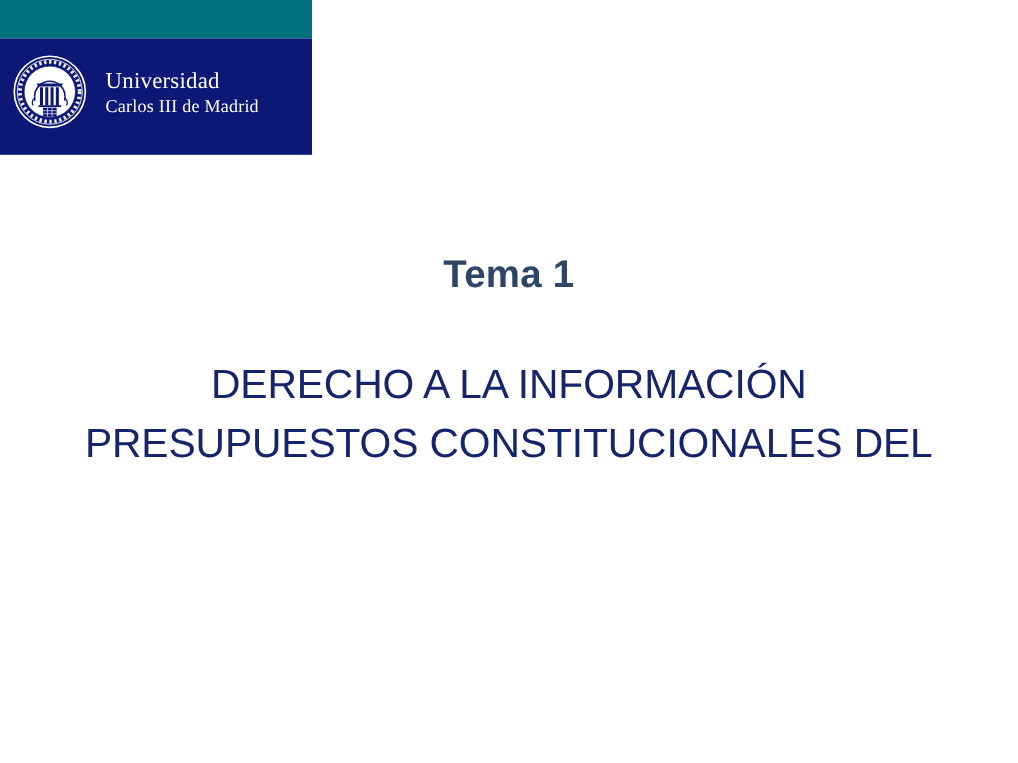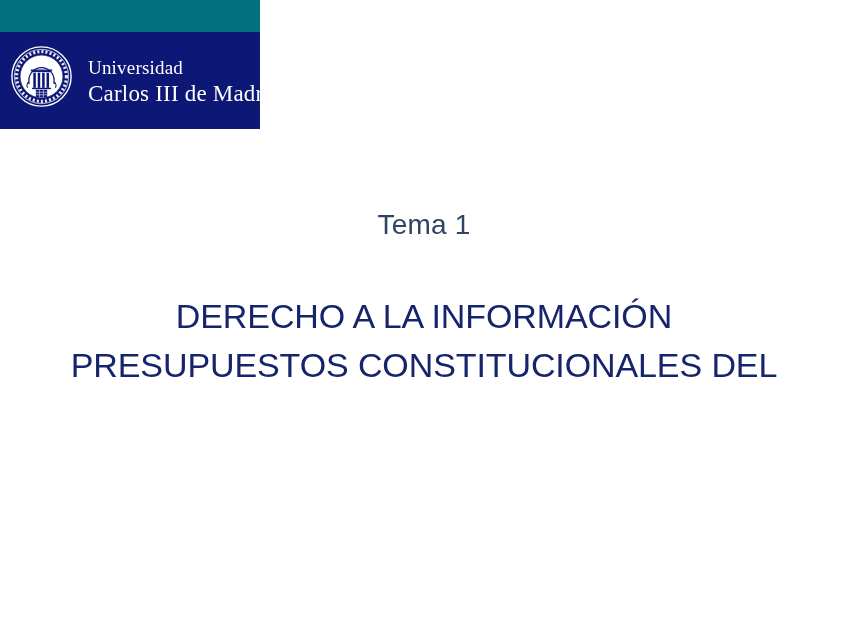--- a/index.html
+++ b/index.html
@@ -65,37 +65,37 @@
     line-height: 1.26;
     letter-spacing: 0.2px;
   }
   .brand-line1 {
     display: block;
     font-size: 19px;
     font-weight: 400;
   }
   .brand-line2 {
     display: block;
-    font-size: 23px;
+    font-size: 15px;
     font-weight: 400;
     white-space: nowrap;
   }
 
   
   .content {
     position: absolute;
     left: 0;
     top: 207px;
     width: 848px;
     text-align: center;
   }
   .topic-label {
     display: block;
-    font-size: 28px;
-    font-weight: 400;
+    font-size: 32px;
+    font-weight: 700;
     color: #2e4566;
     line-height: 1.32;
     letter-spacing: 0.2px;
   }
   .title-block {
     display: block;
     margin-top: 48px;
     color: #15246b;
     font-size: 34px;
     font-weight: 400;

